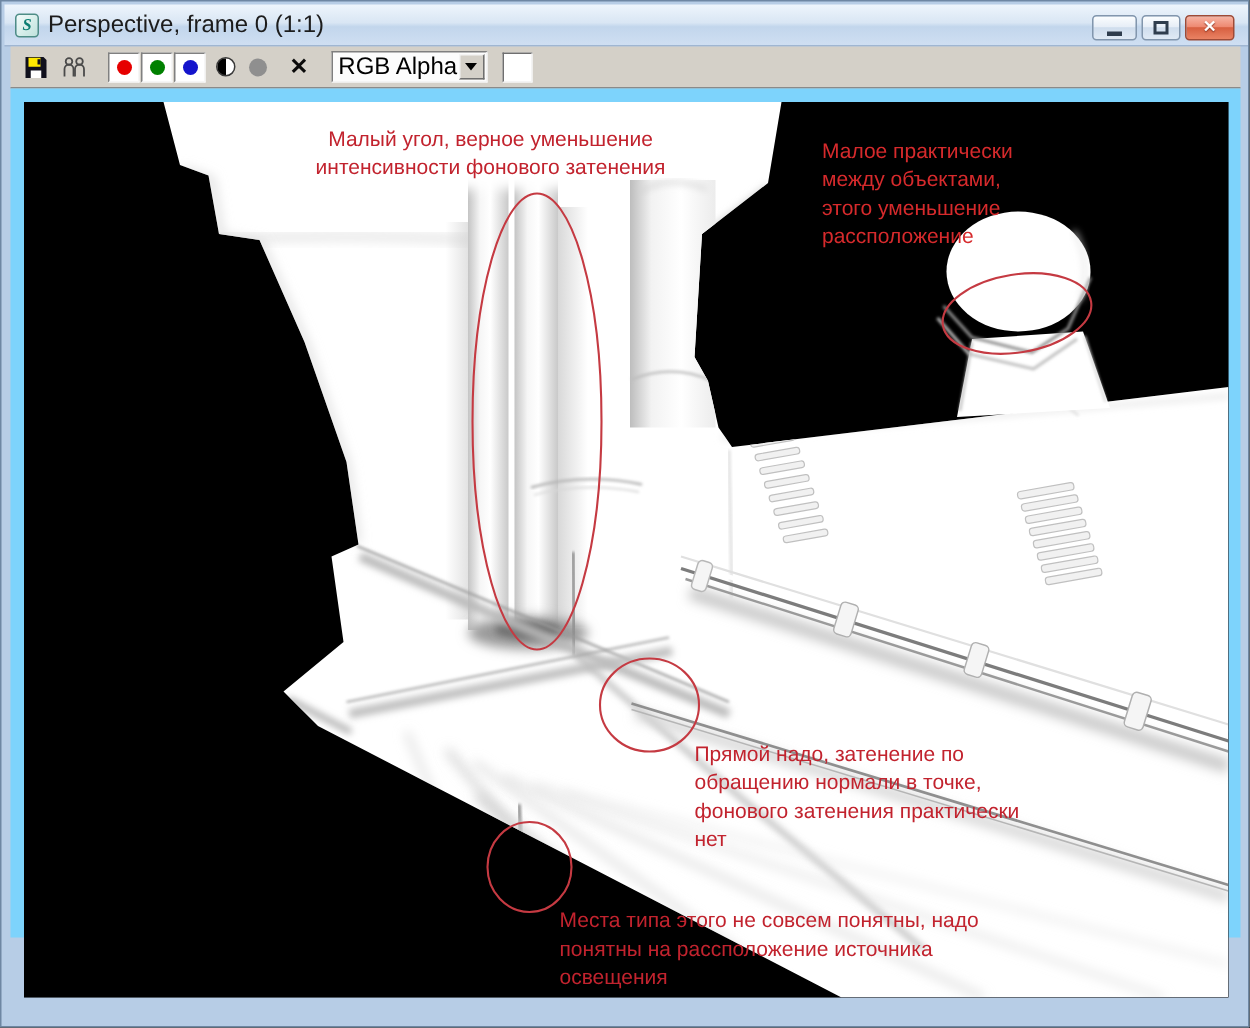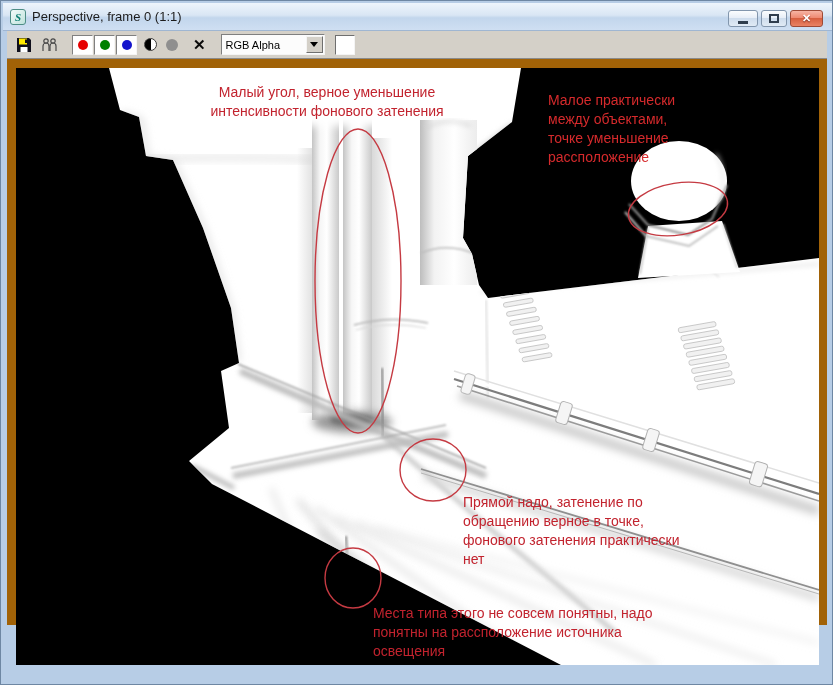--- a/index.html
+++ b/index.html
@@ -17,21 +17,21 @@
     display:flex;align-items:center;padding-left:7px;
     border-bottom:1px solid #9fb6d2;
   }
   .app-icon{
     width:16px;height:16px;margin-right:6px;border-radius:3px;
     background:linear-gradient(135deg,#f2fbfa,#bfe2dc);
     border:1px solid #4e8d86;display:flex;align-items:center;justify-content:center;
     font-size:11px;font-weight:bold;font-style:italic;color:#0a7d72;
     font-family:"Liberation Serif",serif;
   }
-  .title-text{font-size:13px;color:#1c1c1c;}
+  .title-text{font-size:16px;color:#1c1c1c;}
   .win-buttons{position:absolute;right:9px;top:7px;display:flex;gap:3px;}
   .wb{
     height:17px;border:1px solid #8296ad;border-radius:3px;position:relative;
     background:linear-gradient(#fbfdfe,#e7eef7 45%,#cfdded 50%,#e0eaf5);
     display:flex;align-items:center;justify-content:center;cursor:default;
   }
   .wb-min{width:30px}.wb-max{width:26px}
   .wb-close{
     width:33px;border:1px solid #9e4a36;
     background:linear-gradient(#f6b4a4,#ee8a72 45%,#d75f40 50%,#e98263);
@@ -51,32 +51,32 @@
     border:1px solid;border-color:#808080 #f6f6f6 #f6f6f6 #808080;
   }
   .dot{width:10px;height:10px;border-radius:50%;}
   .mono-circle{width:13px;height:13px;border-radius:50%;border:1px solid #3a3a3a;
     background:linear-gradient(90deg,#000 50%,#fff 50%);}
   .alpha-circle{width:12px;height:12px;border-radius:50%;background:#8f8f8f;}
   .clear-x{font-size:15px;font-weight:bold;color:#0a0a0a;line-height:1;}
   .dropdown{
     width:104px;height:21px;background:#fcfcfc;
     border:1px solid;border-color:#7f7f7f #f4f4f4 #f4f4f4 #7f7f7f;
-    display:flex;align-items:center;font-size:11px;color:#000;
+    display:flex;align-items:center;font-size:16px;color:#000;
   }
   .dropdown-value{flex:1;padding-left:4px;overflow:hidden;white-space:nowrap;}
   .dropdown-btn{
     width:17px;height:17px;margin-right:1px;background:#d4d0c8;
     border:1px solid;border-color:#f4f4f4 #6f6f6f #6f6f6f #f4f4f4;
     display:flex;align-items:center;justify-content:center;
   }
   .tri-down{width:0;height:0;border-left:4px solid transparent;border-right:4px solid transparent;border-top:5px solid #000;}
   .swatch{width:20px;height:20px;background:#ffffff;border:1px solid;border-color:#6f6f6f #f4f4f4 #f4f4f4 #6f6f6f;}
   
-  .vframe{position:absolute;left:6px;top:58px;width:820px;height:566px;background:#a16207;}
+  .vframe{position:absolute;left:6px;top:58px;width:820px;height:566px;background:#7dd3fc;}
   .canvas{position:absolute;left:9px;top:9px;width:803px;height:597px;background:#000;overflow:hidden;}
   .canvas svg{position:absolute;left:0;top:0;}
   
   .ann{position:absolute;font-size:14px;line-height:19px;color:#c2232e;white-space:nowrap;}
   .ann.center{text-align:center;white-space:normal;}
   .ann.onblack{color:#d62a2c;}
 </style>
 </head>
 <body>
 
@@ -301,26 +301,26 @@
         </g>
       </svg>
 
       <div class="ann center" style="left:190px;top:15px;width:242px">
         <div>Малый угол, верное уменьшение</div>
         <div>интенсивности фонового затенения</div>
       </div>
       <div class="ann onblack" style="left:532px;top:23px">
         <div>Малое практически</div>
         <div>между объектами,</div>
-        <div>точке уменьшение</div>
+        <div>этого уменьшение</div>
         <div>рассположение</div>
       </div>
       <div class="ann" style="left:447px;top:425px">
         <div>Прямой надо, затенение по</div>
-        <div>обращению верное в точке,</div>
+        <div>обращению нормали в точке,</div>
         <div>фонового затенения практически</div>
         <div>нет</div>
       </div>
       <div class="ann" style="left:357px;top:536px">
         <div>Места типа этого не совсем понятны, надо</div>
         <div>понятны на рассположение источника</div>
         <div>освещения</div>
       </div>
 
     </div>

